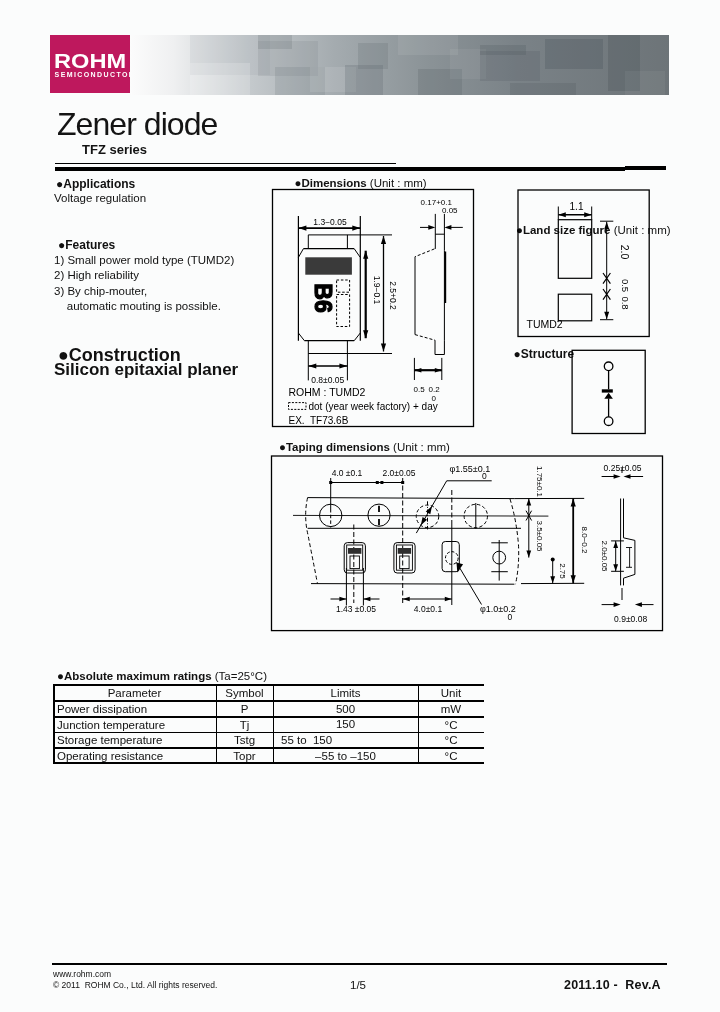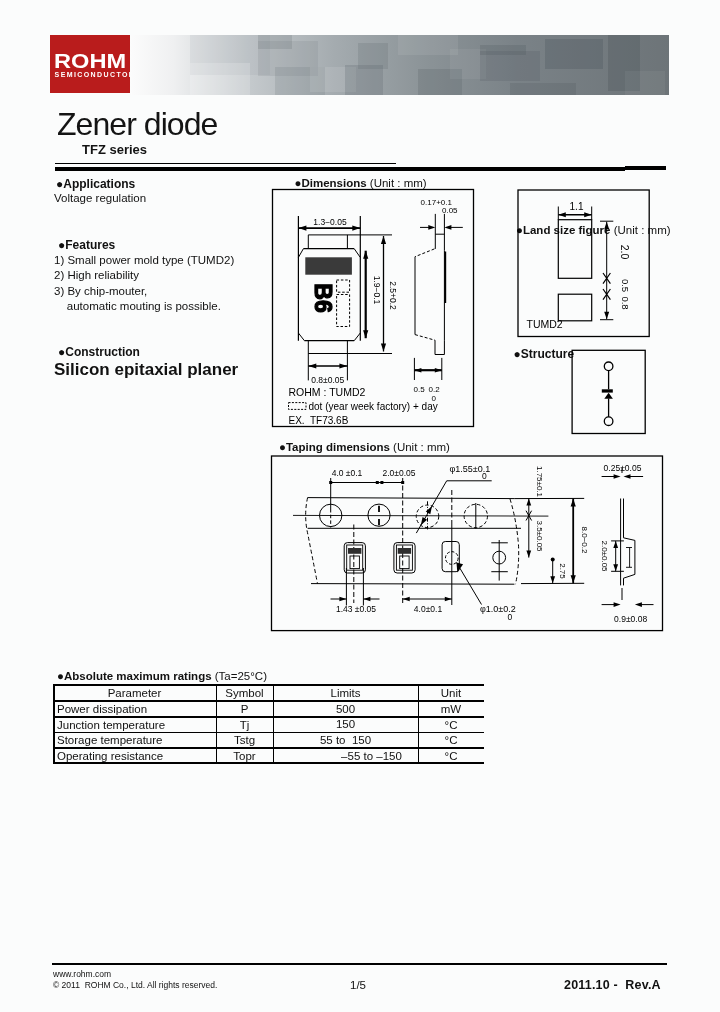--- a/index.html
+++ b/index.html
@@ -4,21 +4,21 @@
 <style>
 html,body{margin:0;padding:0;}
 body{width:720px;height:1012px;background:#fbfcfc;font-family:"Liberation Sans",sans-serif;color:#111;position:relative;overflow:hidden;}
 .abs{position:absolute;}
 .b{font-weight:bold;}
 svg text{font-family:"Liberation Sans",sans-serif;fill:#000;}
 </style>
 </head>
 <body>
 
-<div class="abs" style="left:49.6px;top:34.6px;width:100px;height:58.7px;background:#b91c1c;">
+<div class="abs" style="left:49.6px;top:34.6px;width:100px;height:58.7px;background:#be185d;">
   <div class="abs" style="left:4px;top:15px;width:70px;font-weight:bold;color:#fff;font-size:19.5px;transform:scaleX(1.21);transform-origin:0 0;">ROHM</div>
   <div class="abs" style="left:5px;top:36px;font-weight:bold;color:#fff;font-size:7px;letter-spacing:1.4px;">SEMICONDUCTOR</div>
 </div>
 
 <div class="abs" style="left:129.5px;top:34.5px;width:539px;height:60.5px;overflow:hidden;background:linear-gradient(to right,#fcfcfc 0%,#eff0f1 8%,#c5cacd 22%,#a4abaf 38%,#8b9397 55%,#7a8287 72%,#6d7478 100%);">
   <div class="abs" style="left:60px;top:0px;width:80px;height:40px;background:rgba(120,128,134,0.10);"></div>
   <div class="abs" style="left:60px;top:28px;width:60px;height:33px;background:rgba(255,255,255,0.18);"></div>
   <div class="abs" style="left:128px;top:6px;width:60px;height:35px;background:rgba(110,120,126,0.16);"></div>
   <div class="abs" style="left:145px;top:32px;width:50px;height:29px;background:rgba(100,110,116,0.18);"></div>
   <div class="abs" style="left:128px;top:0px;width:34px;height:14px;background:rgba(100,110,116,0.22);"></div>
@@ -48,21 +48,21 @@
 <div class="abs" style="left:625px;top:166px;width:41.3px;height:4.1px;background:#000;"></div>
 
 <div class="abs b" style="left:56px;top:177px;font-size:12px;">●Applications</div>
 
 <div class="abs" style="left:54px;top:191.5px;font-size:11.5px;">Voltage regulation</div>
 
 <div class="abs b" style="left:58px;top:238px;font-size:12px;">●Features</div>
 
 <div class="abs" style="left:54px;top:253px;font-size:11.5px;line-height:15.3px;">1) Small power mold type (TUMD2)<br>2) High reliability<br>3) By chip-mouter,<br>&nbsp;&nbsp;&nbsp;&nbsp;automatic mouting is possible.</div>
 
-<div class="abs b" style="left:58px;top:345px;font-size:12px;">●Construction</div>
+<div class="abs b" style="left:58px;top:345px;font-size:18px;">●Construction</div>
 
 <div class="abs" style="left:54px;top:360px;font-size:17px;font-weight:bold;">Silicon epitaxial planer</div>
 
 <div class="abs" style="left:277.5px;top:176.5px;font-size:11.5px;margin-left:17px;"><span class="b">●Dimensions</span> (Unit : mm)</div>
 
 <div class="abs" style="left:516px;top:176.5px;font-size:11.5px;margin-top:47px;"><span class="b">●Land size figure</span> (Unit : mm)</div>
 
 <div class="abs b" style="left:513.5px;top:346.5px;font-size:12px;">●Structure</div>
 
 <div class="abs" style="left:279px;top:440.5px;font-size:11.5px;"><span class="b">●Taping dimensions</span> (Unit : mm)</div>
@@ -87,25 +87,25 @@
   <div class="abs" style="left:4px;top:19px;">Power dissipation</div>
   <div class="abs" style="left:163px;top:19px;width:57px;text-align:center;">P</div>
   <div class="abs" style="left:220px;top:19px;width:145px;text-align:center;">500</div>
   <div class="abs" style="left:365px;top:19px;width:66px;text-align:center;">mW</div>
   <div class="abs" style="left:4px;top:34.5px;">Junction temperature</div>
   <div class="abs" style="left:163px;top:34.5px;width:57px;text-align:center;">Tj</div>
   <div class="abs" style="left:220px;top:34px;width:145px;text-align:center;">150</div>
   <div class="abs" style="left:365px;top:34.5px;width:66px;text-align:center;">°C</div>
   <div class="abs" style="left:4px;top:50px;">Storage temperature</div>
   <div class="abs" style="left:163px;top:50px;width:57px;text-align:center;">Tstg</div>
-  <div class="abs" style="left:220px;top:50px;width:145px;text-align:center;">55 to&nbsp;&nbsp;150</div>
+  <div class="abs" style="left:220px;top:50px;width:145px;text-align:left;padding-left:8px;">55 to&nbsp;&nbsp;150</div>
   <div class="abs" style="left:365px;top:50px;width:66px;text-align:center;">°C</div>
   <div class="abs" style="left:4px;top:65.5px;">Operating resistance</div>
   <div class="abs" style="left:163px;top:65.5px;width:57px;text-align:center;">Topr</div>
-  <div class="abs" style="left:220px;top:65.5px;width:145px;text-align:center;padding-left:26px;">–55 to –150</div>
+  <div class="abs" style="left:220px;top:65.5px;width:145px;text-align:center;">–55 to –150</div>
   <div class="abs" style="left:365px;top:65.5px;width:66px;text-align:center;">°C</div>
 </div>
 
 <div class="abs" style="left:52px;top:963px;width:615px;height:1.5px;background:#000;"></div>
 
 <div class="abs" style="left:53px;top:968.5px;font-size:8.5px;">www.rohm.com</div>
 
 <div class="abs" style="left:53px;top:980px;font-size:8.5px;">© 2011&nbsp; ROHM Co., Ltd. All rights reserved.</div>
 
 <div class="abs" style="left:350px;top:978.5px;font-size:11.5px;">1/5</div>

